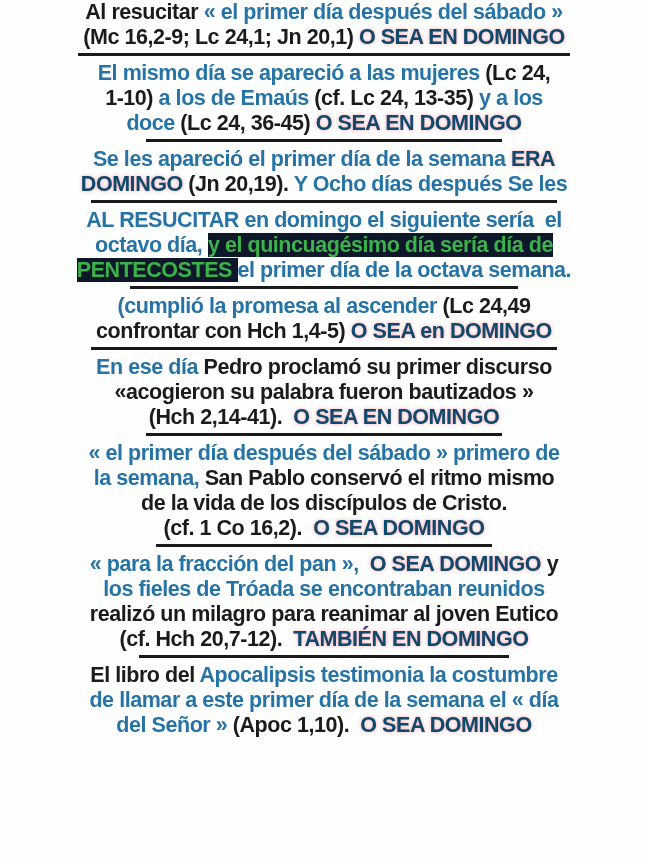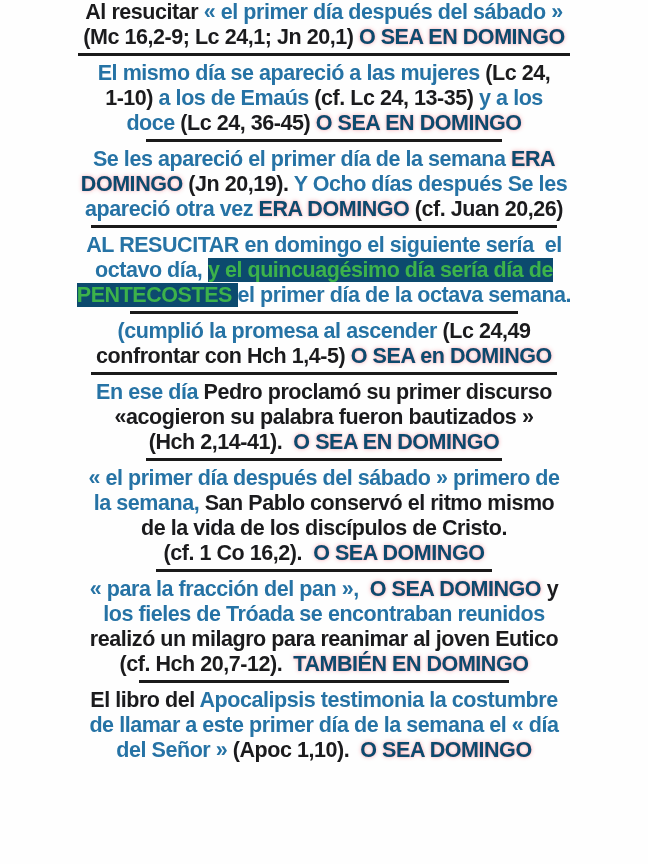--- a/index.html
+++ b/index.html
@@ -28,21 +28,21 @@
     letter-spacing: -0.45px;
   }
   .seg { display: inline; }
   .c-black { color: #1b1b1d; }
   .c-blue  { color: #2673a5; }
   .c-red   {
     color: #0c4a6e;
     text-shadow: 0 0 4px rgba(248,162,170,0.85), 0 0 1px rgba(248,162,170,0.9);
   }
   .c-green { color: #3cb24b; }
-  .hl      { background: #0c4a6e; }
+  .hl      { background: #0f172a; }
   .separator {
     border-bottom: 3px solid #1a1a1a;
     margin: 3px auto 5px auto;
     height: 0;
   }
   .cutoff {
     height: 10px;
     overflow: hidden;
     opacity: 0.45;
     filter: blur(0.5px);
@@ -61,21 +61,20 @@
       <div class="separator" style="width: 76%;"></div>
       <div class="block">
         <div class="line"><span class="seg c-blue">El mismo día se apareció a las mujeres </span><span class="seg c-black">(Lc 24,</span></div>
         <div class="line"><span class="seg c-black">1-10) </span><span class="seg c-blue">a los de Emaús </span><span class="seg c-black">(cf. Lc 24, 13-35) </span><span class="seg c-blue">y a los</span></div>
         <div class="line"><span class="seg c-blue">doce </span><span class="seg c-black">(Lc 24, 36-45) </span><span class="seg c-red">O SEA EN DOMINGO</span></div>
       </div>
       <div class="separator" style="width: 55%;"></div>
       <div class="block">
         <div class="line"><span class="seg c-blue">Se les apareció el primer día de la semana </span><span class="seg c-red">ERA</span></div>
         <div class="line"><span class="seg c-red">DOMINGO </span><span class="seg c-black">(Jn 20,19). </span><span class="seg c-blue">Y Ocho días después Se les</span></div>
-        <div class="line"><span class="seg c-blue">apareció otra vez </span><span class="seg c-red">ERA DOMINGO </span><span class="seg c-black">(cf. Juan 20,26)</span></div>
       </div>
       <div class="separator" style="width: 72%;"></div>
       <div class="block">
         <div class="line"><span class="seg c-blue">AL RESUCITAR en domingo el siguiente sería  el</span></div>
         <div class="line"><span class="seg c-blue">octavo día, </span><span class="seg c-green hl">y el quincuagésimo día sería día de</span></div>
         <div class="line"><span class="seg c-green hl">PENTECOSTES </span><span class="seg c-blue">el primer día de la octava semana.</span></div>
       </div>
       <div class="separator" style="width: 60%;"></div>
       <div class="block">
         <div class="line"><span class="seg c-blue">(cumplió la promesa al ascender </span><span class="seg c-black">(Lc 24,49</span></div>

